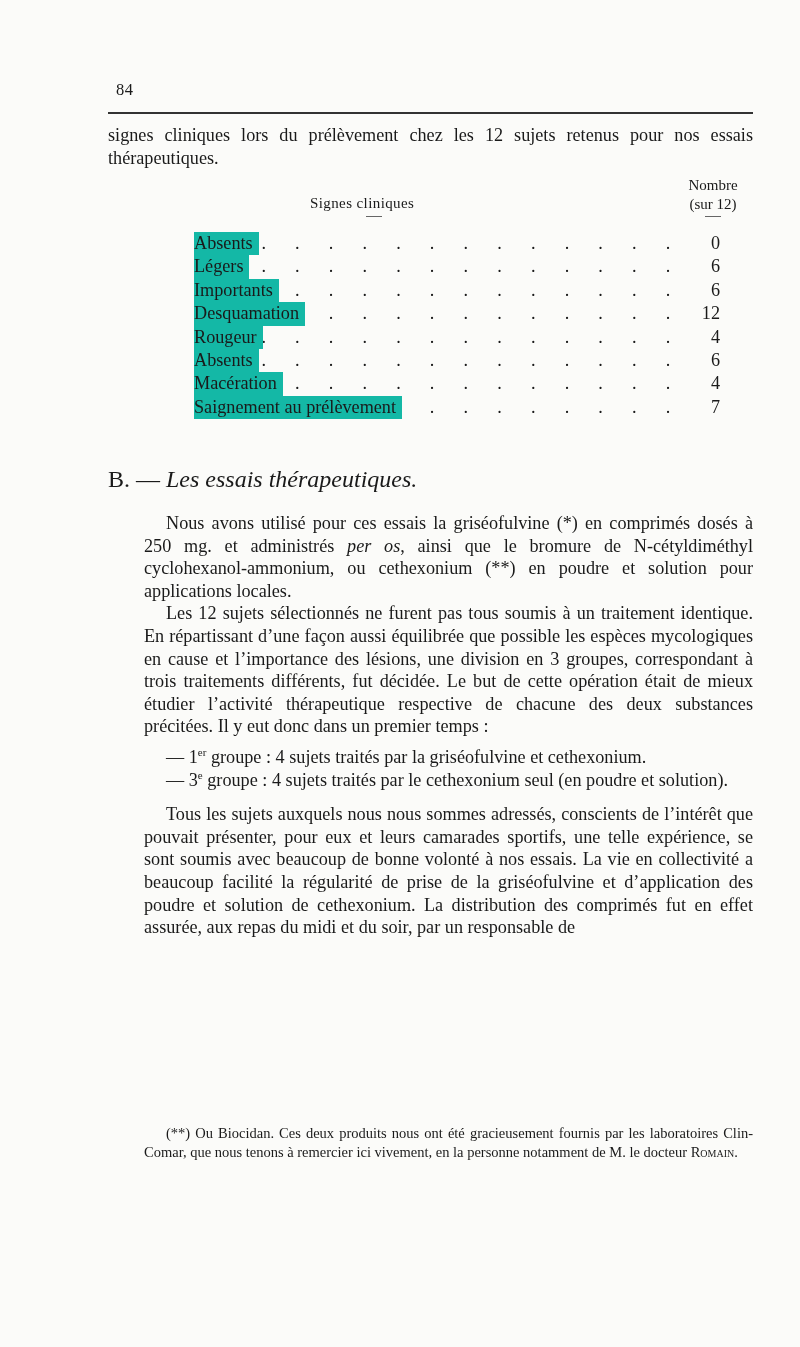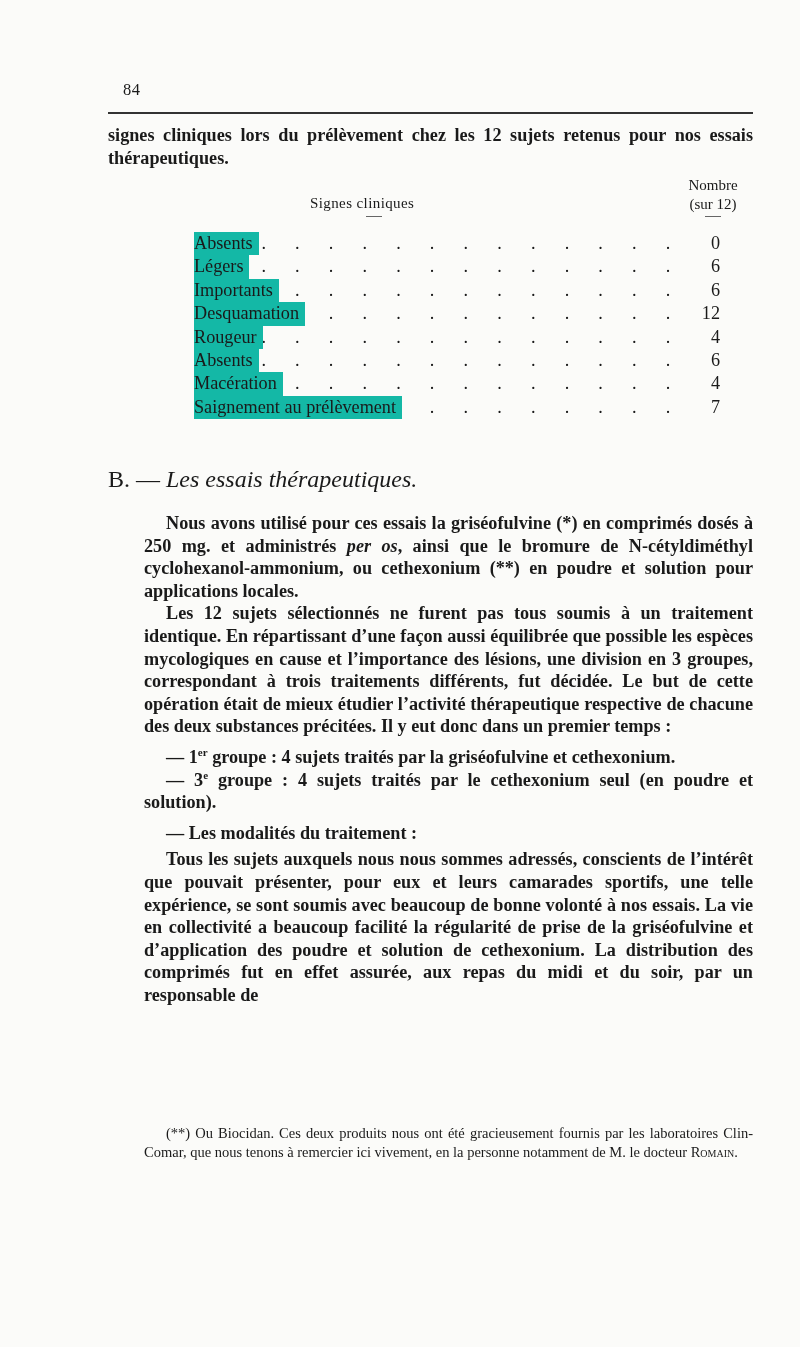--- a/index.html
+++ b/index.html
@@ -3,30 +3,30 @@
 <meta charset="utf-8">
 <style>
   html, body { margin: 0; padding: 0; }
   body {
     width: 800px; height: 1347px; background: #fbfbf9; color: #1a1a1a;
     font-family: "Liberation Serif", "DejaVu Serif", serif;
     position: relative; overflow: hidden;
   }
   .page { position: absolute; left: 108px; top: 0; width: 645px; }
   .running-head {
-    position: absolute; top: 80px; left: 15px; width: 645px; height: 24px;
+    position: absolute; top: 80px; left: 8px; width: 645px; height: 24px;
     font-size: 16.5px; letter-spacing: 0.6px;
   }
   .running-head .pageno { position: absolute; left: 0; top: 0; }
   .running-head .title { position: absolute; left: 75px; top: 0; font-style: italic; }
   .rule { position: absolute; top: 112px; left: 0; width: 645px; height: 1.5px; background: #333; }
   .text { font-size: 18.2px; line-height: 22.6px; text-align: justify; }
   .para { margin: 0; }
   .indent { text-indent: 22px; margin-left: 36px; }
-  .block { position: absolute; left: 0; width: 645px; font-weight: bold; }
+  .block { position: absolute; left: 0; width: 645px; }
   .table-head { position: absolute; left: 0; width: 645px; top: 176px; height: 50px; font-size: 15px; }
   .th-signes { position: absolute; left: 202px; top: 19px; letter-spacing: 0.4px; }
   .th-nombre { position: absolute; right: 0; top: 0; width: 80px; text-align: center; line-height: 19px; }
   .dash { position: absolute; top: 40px; width: 16px; height: 1px; background: #666; }
   .tbl { position: absolute; left: 86px; top: 232px; width: 526px; font-size: 18.2px; }
   .tr { position: relative; height: 23.4px; line-height: 23.4px; }
   .tr .lab { position: absolute; left: 0; background: #14b8a6; padding-right: 6px; }
   .tr .dots { position: absolute; left: 0; right: 40px; overflow: hidden; white-space: nowrap; letter-spacing: 12.3px; }
   .tr .val { position: absolute; right: 0; width: 40px; text-align: right; }
   .section-title { position: absolute; top: 466px; left: 0; width: 645px; text-align: left; font-size: 24px; }
@@ -105,21 +105,20 @@
     <span>B. — </span><i>Les essais thérapeutiques.</i>
   </div>
 
   <div class="block text" style="top:512px;">
     <p class="para indent"><span>Nous avons utilisé pour ces essais la griséofulvine (*) en comprimés dosés à 250 mg. et administrés </span><i>per os</i><span>, ainsi que le bromure de N-cétyldiméthyl cyclohexanol-ammonium, ou cethexonium (**) en poudre et solution pour applications locales.</span></p>
     <p class="para indent">Les 12 sujets sélectionnés ne furent pas tous soumis à un traitement identique. En répartissant d’une façon aussi équilibrée que possible les espèces mycologiques en cause et l’importance des lésions, une division en 3 groupes, correspondant à trois traitements différents, fut décidée. Le but de cette opération était de mieux étudier l’activité thérapeutique respective de chacune des deux substances précitées. Il y eut donc dans un premier temps :</p>
     <div style="height:8px"></div>
     <p class="para indent">— <span>1</span><sup>er</sup><span> groupe : 4 sujets traités par la griséofulvine et cethexonium.</span></p>
     <p class="para indent">— <span>3</span><sup>e</sup><span> groupe : 4 sujets traités par le cethexonium seul (en poudre et solution).</span></p>
     <div style="height:8px"></div>
-    <p class="para indent">— Les modalités du traitement :</p>
     <div style="height:4px"></div>
     <p class="para indent">Tous les sujets auxquels nous nous sommes adressés, conscients de l’intérêt que pouvait présenter, pour eux et leurs camarades sportifs, une telle expérience, se sont soumis avec beaucoup de bonne volonté à nos essais. La vie en collectivité a beaucoup facilité la régularité de prise de la griséofulvine et d’application des poudre et solution de cethexonium. La distribution des comprimés fut en effet assurée, aux repas du midi et du soir, par un responsable de</p>
   </div>
 
   <div class="foot">
     <p class="para indent"><span>(**) Ou Biocidan. Ces deux produits nous ont été gracieusement fournis par les laboratoires Clin-Comar, que nous tenons à remercier ici vivement, en la personne notamment de M. le docteur </span><span class="sc">Romain</span><span>.</span></p>
   </div>
 </div>
 
 </body></html>

